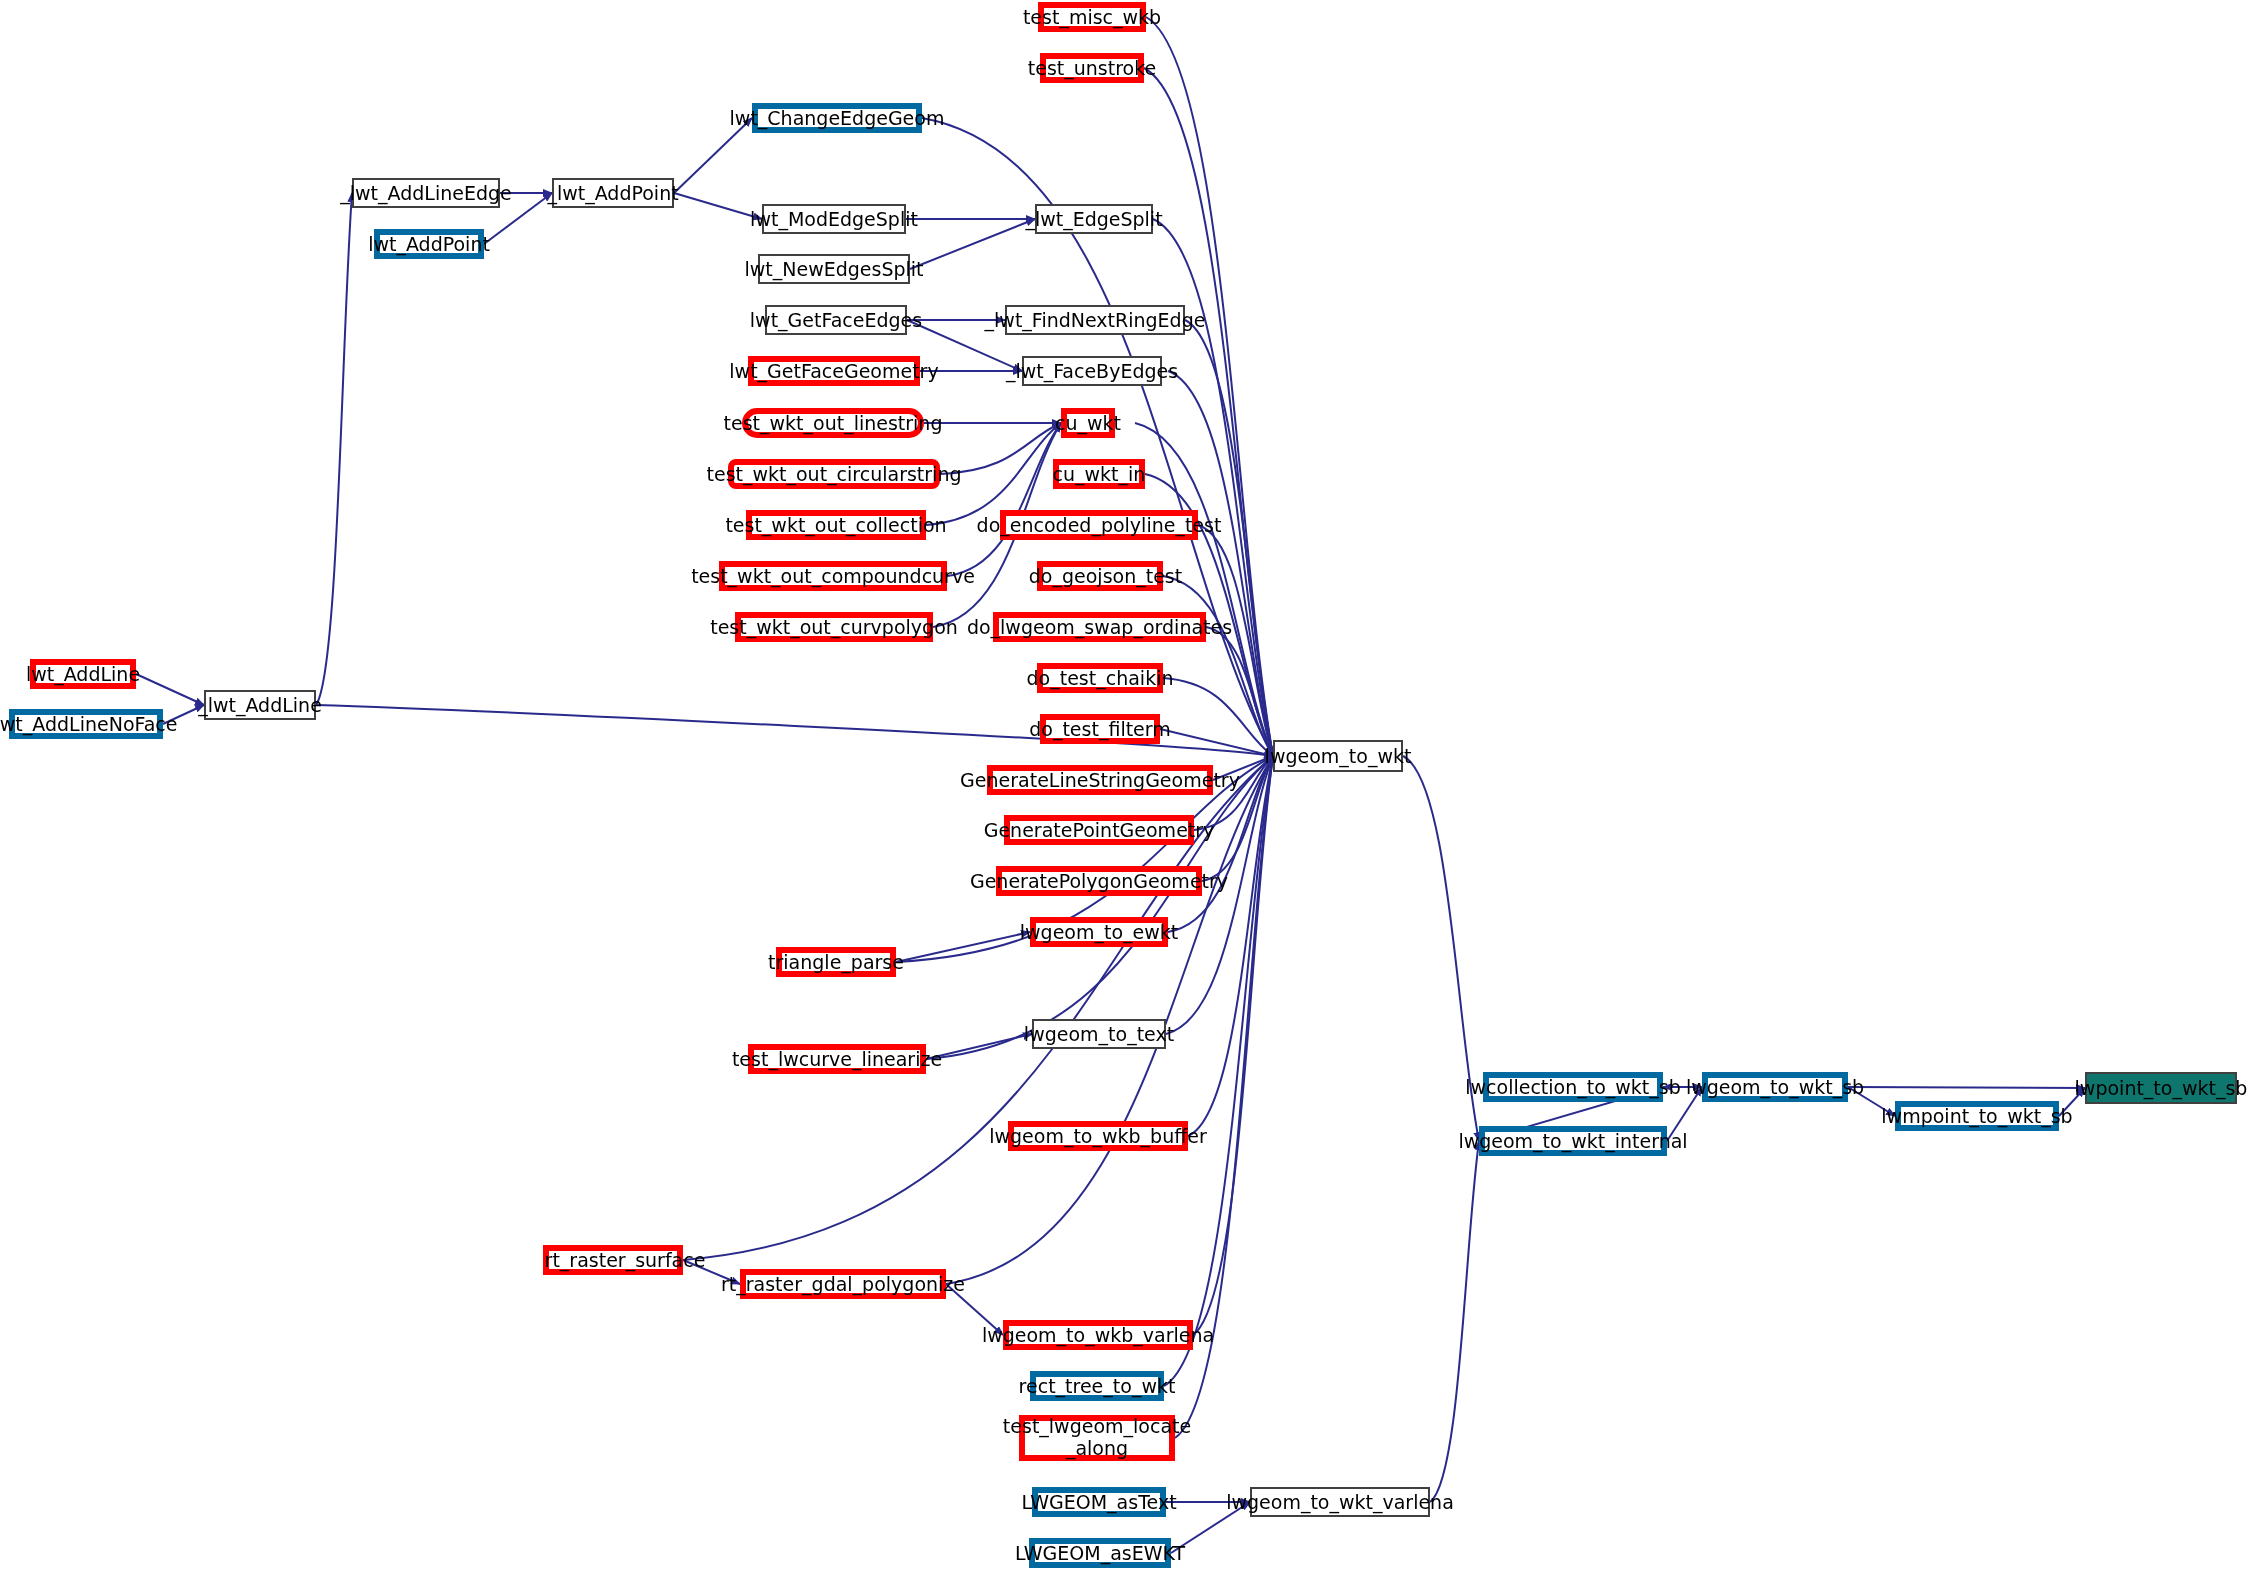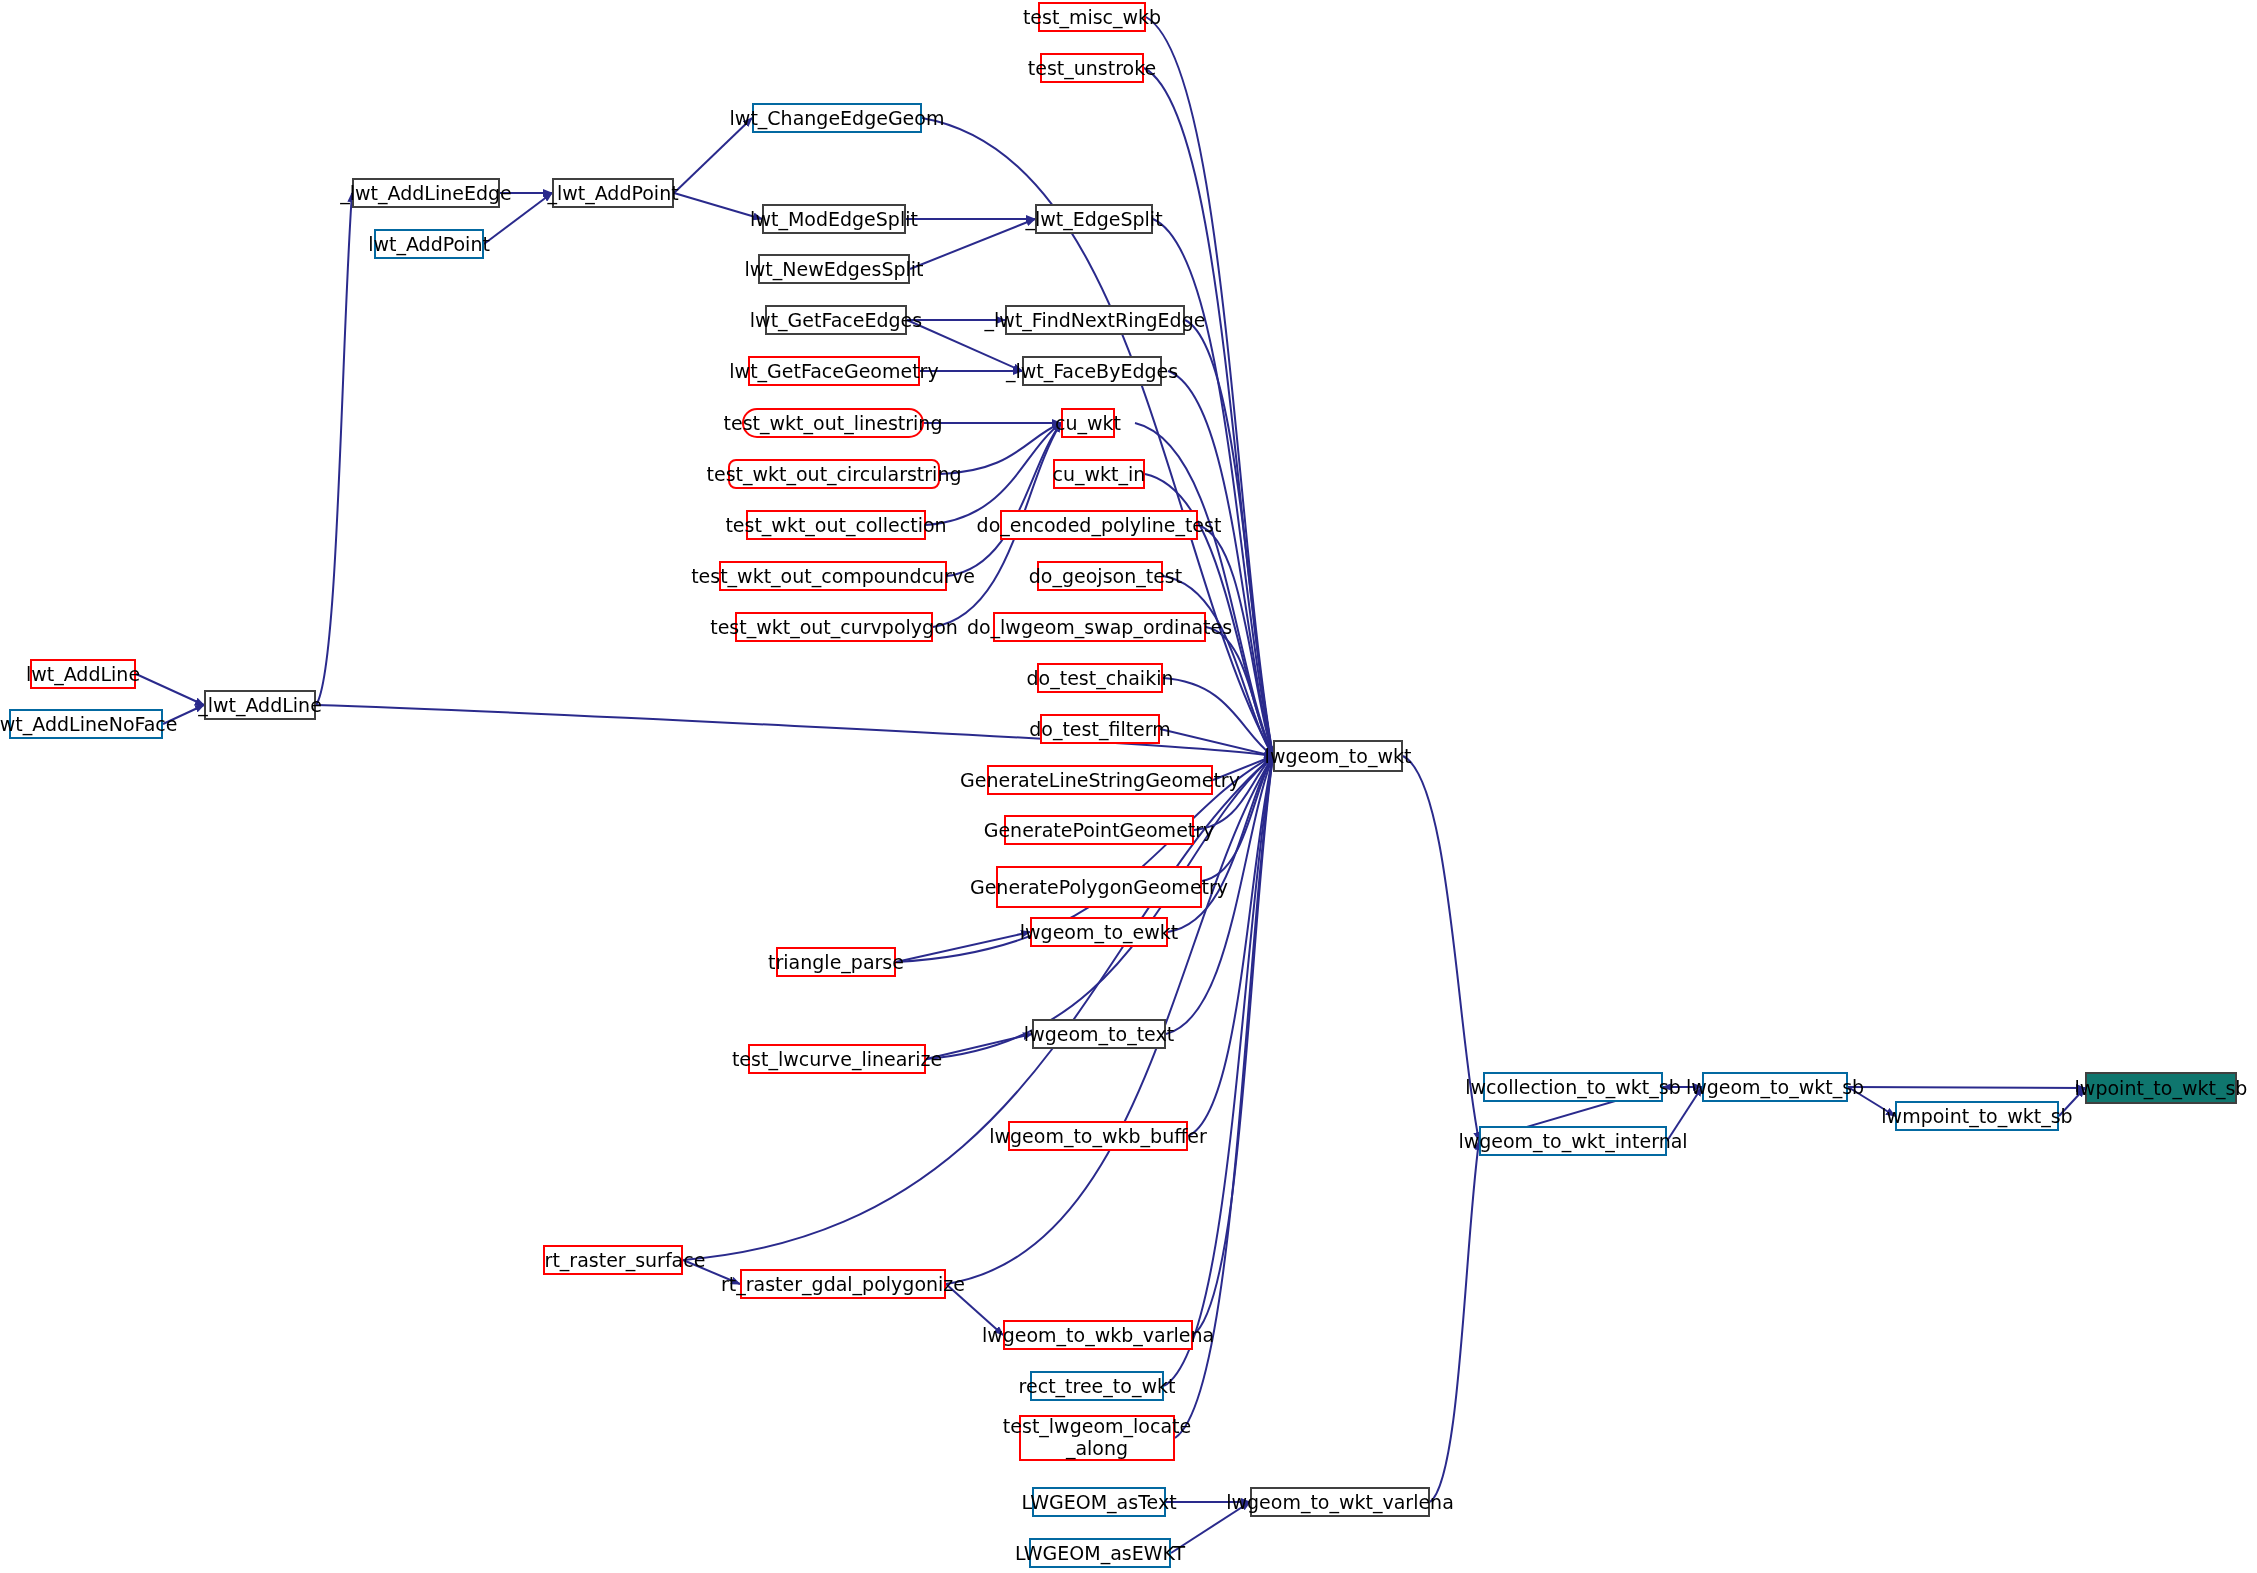--- a/index.html
+++ b/index.html
@@ -24,21 +24,21 @@
     pointer-events: none;
   }
   .node {
     position: absolute;
     box-sizing: border-box;
     display: flex;
     align-items: center;
     justify-content: center;
     text-align: center;
     background: #ffffff;
-    border: 2px solid #0369a1;
+    border: 6px solid #0369a1;
     color: #000000;
     font-size: 19px;
     line-height: 1.1;
     white-space: pre;
     letter-spacing: 0px;
     z-index: 2;
   }
   .node.red {
     border-color: #ff0000;
   }
@@ -152,21 +152,21 @@
       <div class="node red" style="left: 735px; top: 612px; width: 198px; height: 30px;"><span class="lbl">test_wkt_out_curvpolygon</span></div>
       <div class="node red" style="left: 993px; top: 612px; width: 213px; height: 30px;"><span class="lbl">do_lwgeom_swap_ordinates</span></div>
       <div class="node red" style="left: 1037px; top: 663px; width: 126px; height: 30px;"><span class="lbl">do_test_chaikin</span></div>
       <div class="node red" style="left: 30px; top: 659px; width: 106px; height: 30px;"><span class="lbl">lwt_AddLine</span></div>
       <div class="node bold" style="left: 204px; top: 690px; width: 112px; height: 30px;"><span class="lbl">_lwt_AddLine</span></div>
       <div class="node" style="left: 9px; top: 709px; width: 154px; height: 30px;"><span class="lbl">lwt_AddLineNoFace</span></div>
       <div class="node red" style="left: 1040px; top: 714px; width: 120px; height: 30px;"><span class="lbl">do_test_filterm</span></div>
       <div class="node bold" style="left: 1273px; top: 740px; width: 130px; height: 32px;"><span class="lbl">lwgeom_to_wkt</span></div>
       <div class="node red" style="left: 987px; top: 765px; width: 226px; height: 30px;"><span class="lbl">GenerateLineStringGeometry</span></div>
       <div class="node red" style="left: 1004px; top: 815px; width: 190px; height: 30px;"><span class="lbl">GeneratePointGeometry</span></div>
-      <div class="node red" style="left: 996px; top: 866px; width: 206px; height: 42px; text-align: right;"><span class="lbl">GeneratePolygonGeometry</span></div>
+      <div class="node red" style="left: 996px; top: 866px; width: 206px; height: 30px; text-align: right;"><span class="lbl">GeneratePolygonGeometry</span></div>
       <div class="node red" style="left: 1030px; top: 917px; width: 138px; height: 30px;"><span class="lbl">lwgeom_to_ewkt</span></div>
       <div class="node red" style="left: 776px; top: 947px; width: 120px; height: 30px;"><span class="lbl">triangle_parse</span></div>
       <div class="node bold" style="left: 1032px; top: 1019px; width: 134px; height: 30px;"><span class="lbl">lwgeom_to_text</span></div>
       <div class="node red" style="left: 748px; top: 1044px; width: 178px; height: 30px;"><span class="lbl">test_lwcurve_linearize</span></div>
       <div class="node red" style="left: 1008px; top: 1121px; width: 180px; height: 30px;"><span class="lbl">lwgeom_to_wkb_buffer</span></div>
       <div class="node" style="left: 1483px; top: 1072px; width: 180px; height: 30px;"><span class="lbl">lwcollection_to_wkt_sb</span></div>
       <div class="node" style="left: 1702px; top: 1072px; width: 146px; height: 30px;"><span class="lbl">lwgeom_to_wkt_sb</span></div>
       <div class="node current" style="left: 2085px; top: 1072px; width: 152px; height: 32px;"><span class="lbl">lwpoint_to_wkt_sb</span></div>
       <div class="node" style="left: 1895px; top: 1101px; width: 164px; height: 30px;"><span class="lbl">lwmpoint_to_wkt_sb</span></div>
       <div class="node" style="left: 1479px; top: 1126px; width: 188px; height: 30px;"><span class="lbl">lwgeom_to_wkt_internal</span></div>

